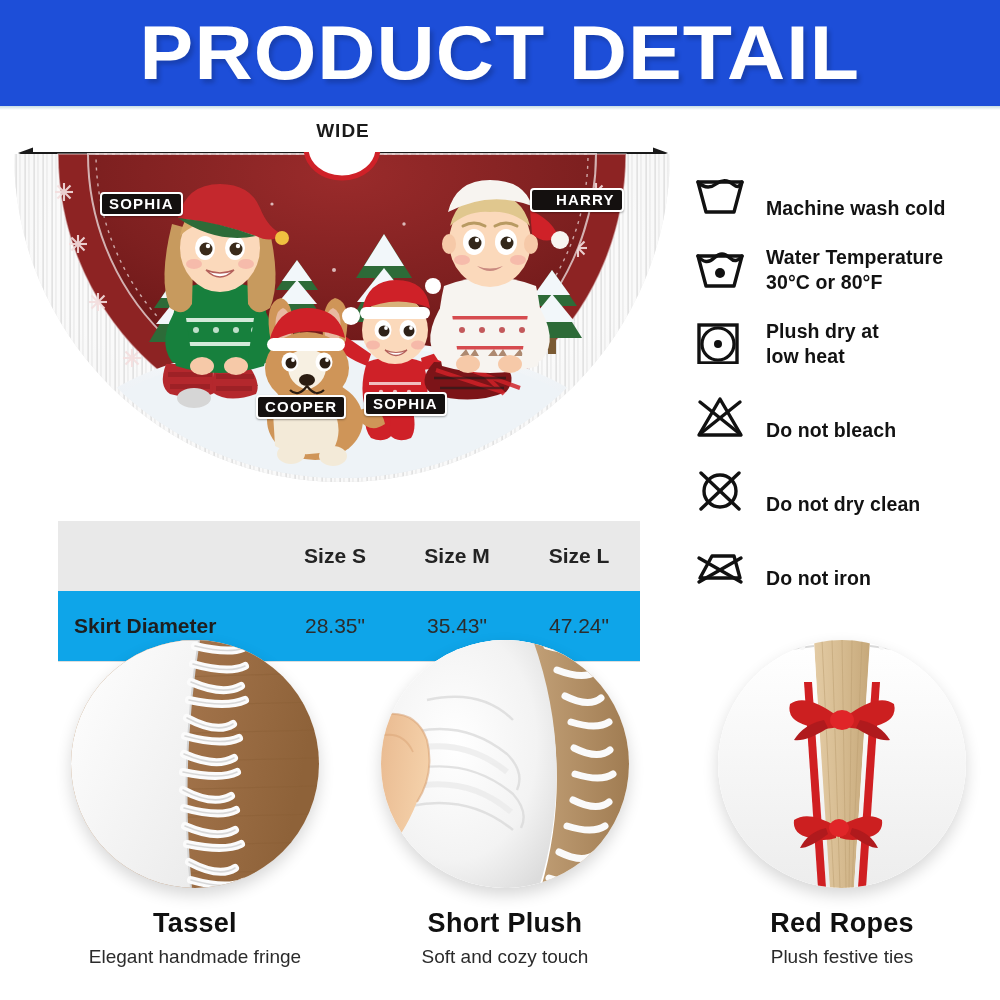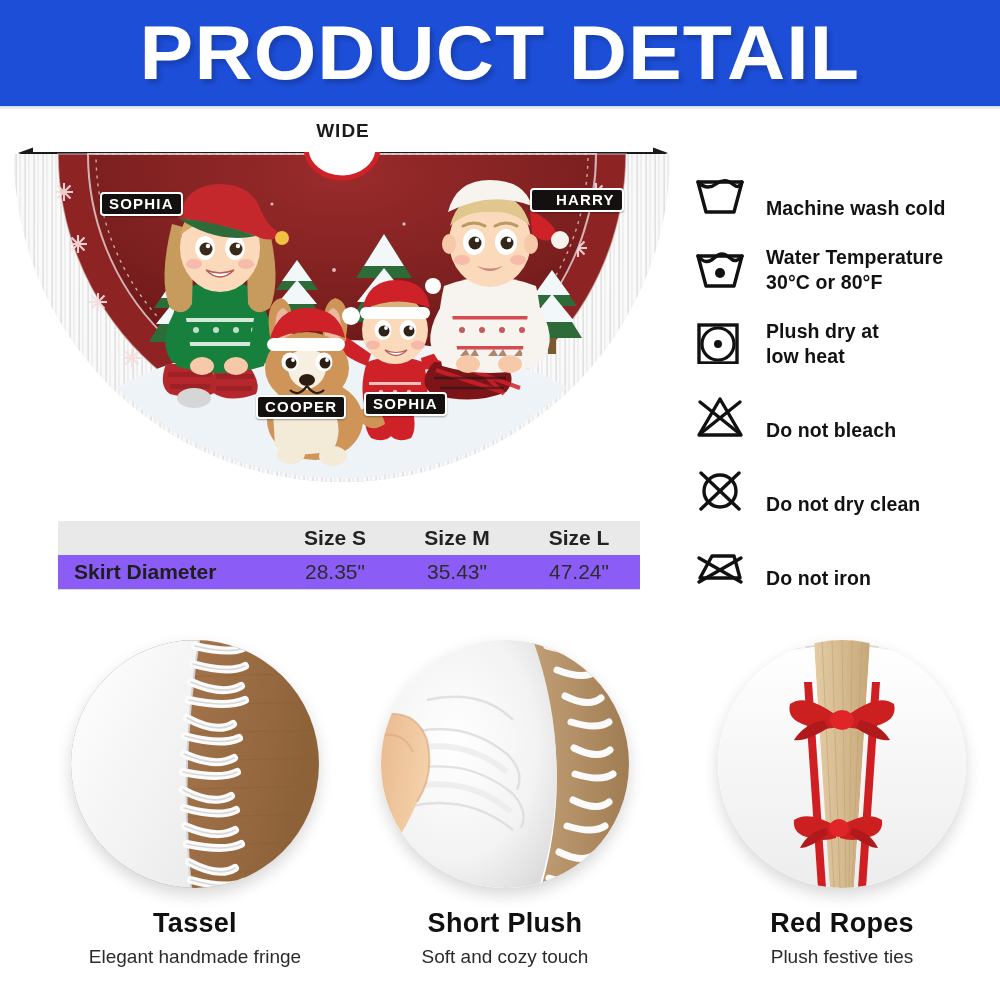--- a/index.html
+++ b/index.html
@@ -87,31 +87,31 @@
   
   .size-table {
     position: absolute;
     left: 58px; top: 521px;
     width: 582px;
     border-collapse: collapse;
     font-size: 21px;
     color: #2a2a2a;
   }
   .size-table th, .size-table td {
-    padding: 5px 4px;
+    padding: 23px 4px;
     font-weight: 400;
     text-align: center;
   }
   .size-table thead tr { background: #e9e9e9; }
   .size-table thead th {
     font-weight: 600;
     font-size: 21px;
     color: #232323;
   }
-  .size-table tbody tr { background: #8b5cf6; border-bottom: 1px solid #dddddd; }
+  .size-table tbody tr { background: #0ea5e9; border-bottom: 1px solid #dddddd; }
   .size-table .row-head {
     text-align: left;
     padding-left: 16px;
     font-weight: 700;
     font-size: 21px;
     color: #1e1e1e;
     width: 216px;
   }
   .size-table .val { font-size: 21px; color: #2c2c2c; }
   .col-s, .col-m, .col-l { width: 122px; }

